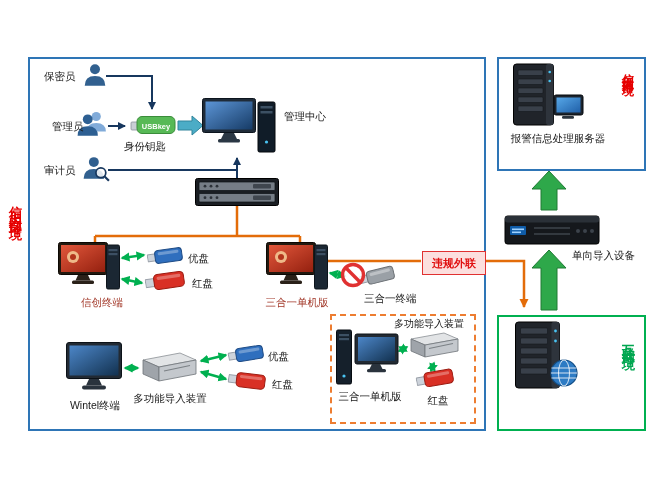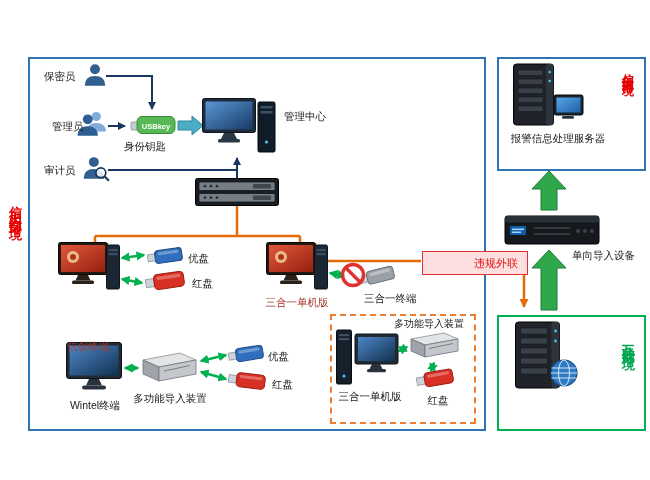--- a/index.html
+++ b/index.html
@@ -18,23 +18,22 @@
     position:absolute;writing-mode:vertical-rl;text-orientation:upright;
     font-weight:bold;letter-spacing:4px;z-index:3;
   }
   .vred{color:#E60000;font-size:13px;}
   .vgreen{color:#00A650;font-size:13px;}
   .icon{position:absolute;z-index:2;line-height:0;}
   #connectors{position:absolute;left:0;top:0;z-index:1;}
   #prohibition{z-index:4;}
   .violation-box{
     position:absolute;background:#FCDFDE;border:1.5px solid #E03131;color:#E01010;
-    font-size:11px;font-weight:normal;display:flex;align-items:center;justify-content:center;
+    font-size:11px;font-weight:bold;display:flex;align-items:center;justify-content:center;
     z-index:3;
-    padding-left:42px;
   }
 </style>
 </head>
 <body>
 
 <div id="canvas">
 
   <div class="zone zone-blue" style="left:28px;top:57px;width:454px;height:370px;"></div>
   <div class="zone zone-blue" style="left:497px;top:57px;width:145px;height:110px;"></div>
   <div class="zone zone-green" style="left:497px;top:315px;width:145px;height:112px;"></div>
@@ -176,21 +175,21 @@
       <rect x="3" y="3" width="44" height="27" fill="url(#gScrR1)"></rect>
       <circle cx="15" cy="15" r="6" fill="#F3C693" opacity="0.9"></circle>
         <circle cx="15" cy="15" r="3" fill="#B3341C"></circle>
       <path d="M20,33 h10 l2.5,5.5 h-15 z" fill="#2A2119"></path>
       <rect x="14" y="38.5" width="22" height="3.5" rx="1.5" fill="#2A2119"></rect>
       <rect x="48.5" y="3" width="13" height="44" rx="1.5" fill="#1B2733" stroke="#0D141B"></rect>
       <rect x="50.5" y="7" width="9" height="2.2" fill="#3C4F63"></rect>
       <rect x="50.5" y="11" width="9" height="2.2" fill="#3C4F63"></rect>
     </svg>
   </div>
-  <div class="lbl lblc lbl-red" style="left:54px;top:296px;width:68px;margin-top:44px;">信创终端</div>
+  <div class="lbl lblc lbl-red" style="left:68px;top:296px;width:68px;">信创终端</div>
 
   <div class="icon" style="left:147px;top:248px;transform:rotate(-8deg);">
     <svg width="36" height="16" viewBox="0 0 36 16">
       <rect x="0.5" y="4.5" width="8" height="7" fill="#CDD3DB" stroke="#8B929C" stroke-width="0.8"></rect>
       <rect x="8" y="1.5" width="27" height="13" rx="3.5" fill="#2F6FBE" stroke="#1F4C86"></rect>
       <rect x="11" y="3.5" width="21" height="3" rx="1.5" fill="rgba(255,255,255,0.3)"></rect>
     </svg>
   </div>
   <div class="lbl" style="left:188px;top:252px;">优盘</div>
 

